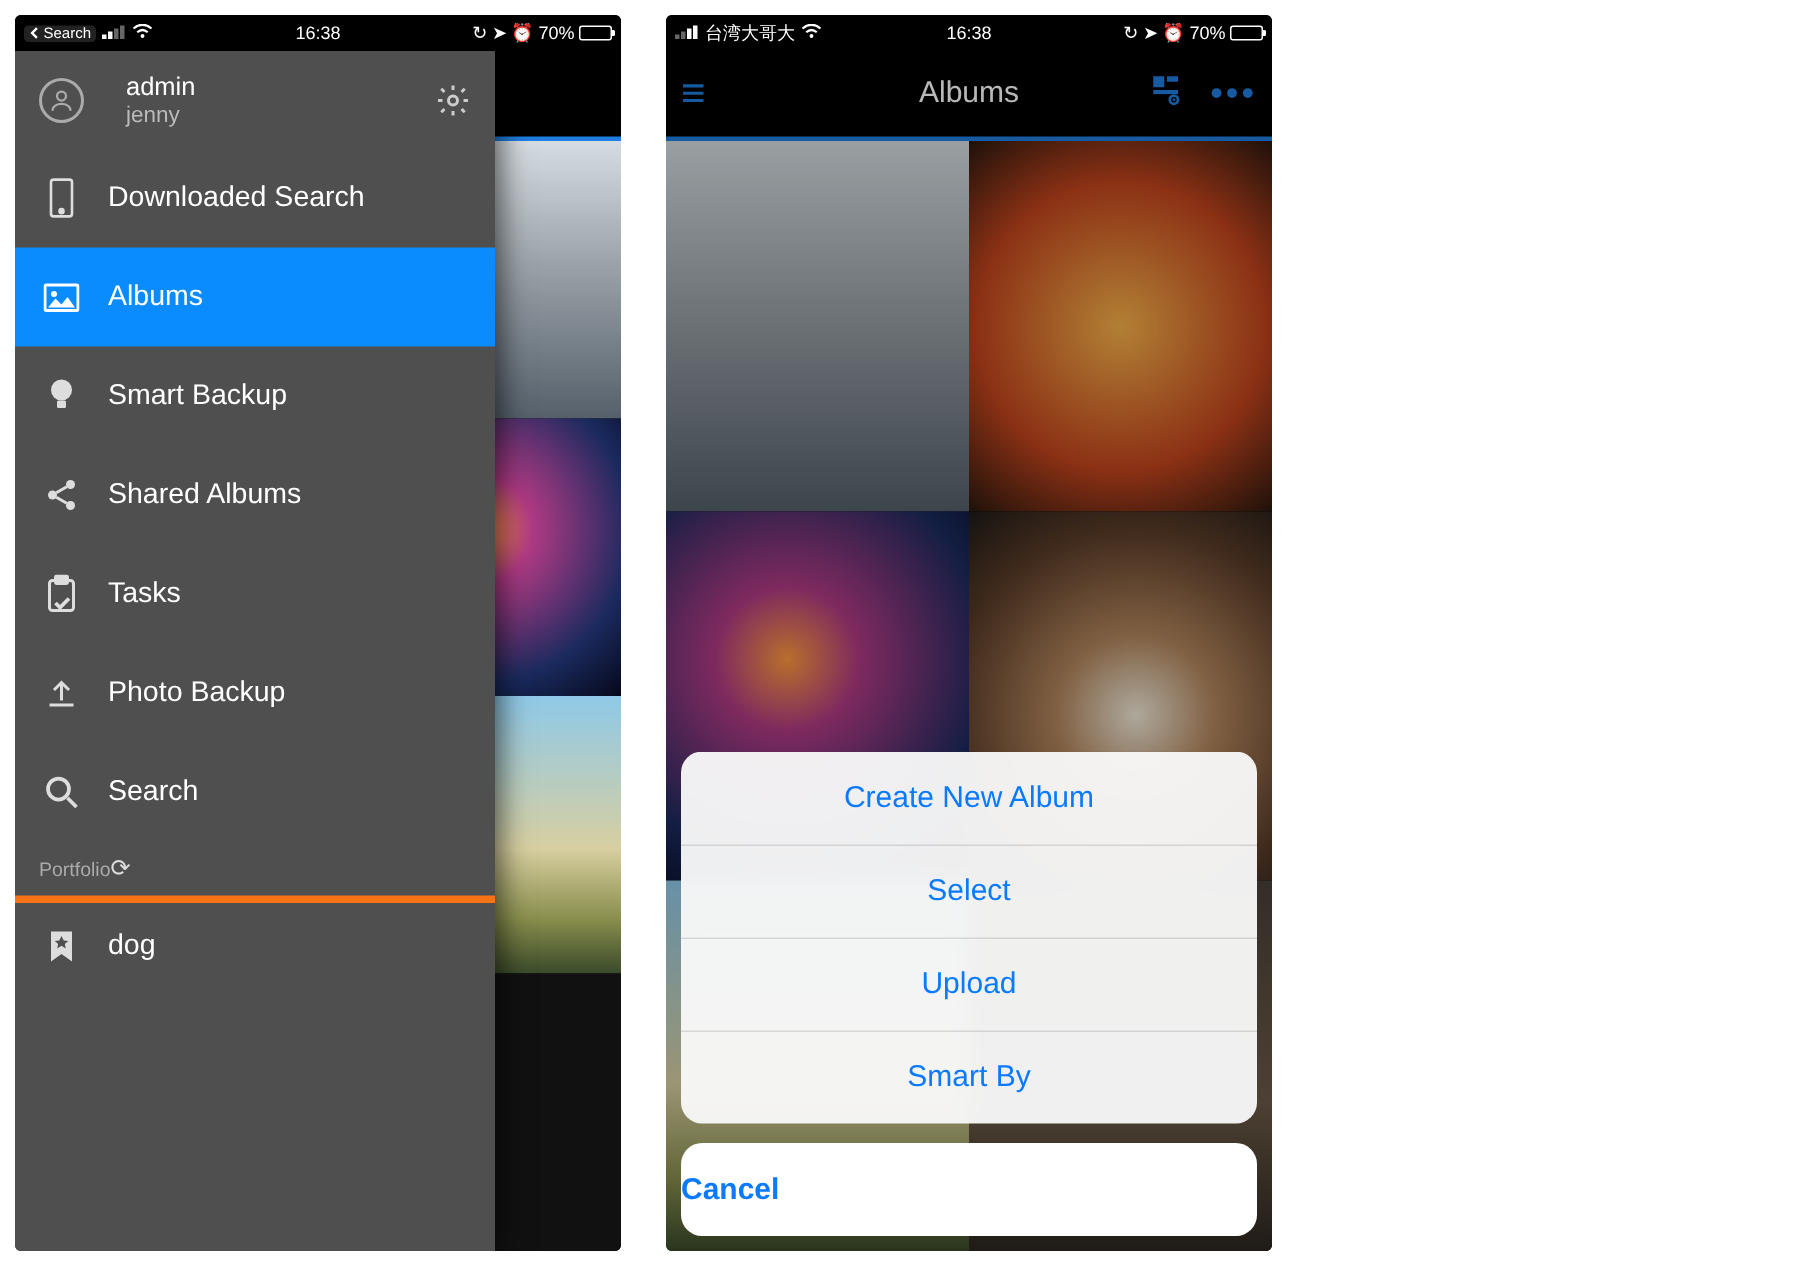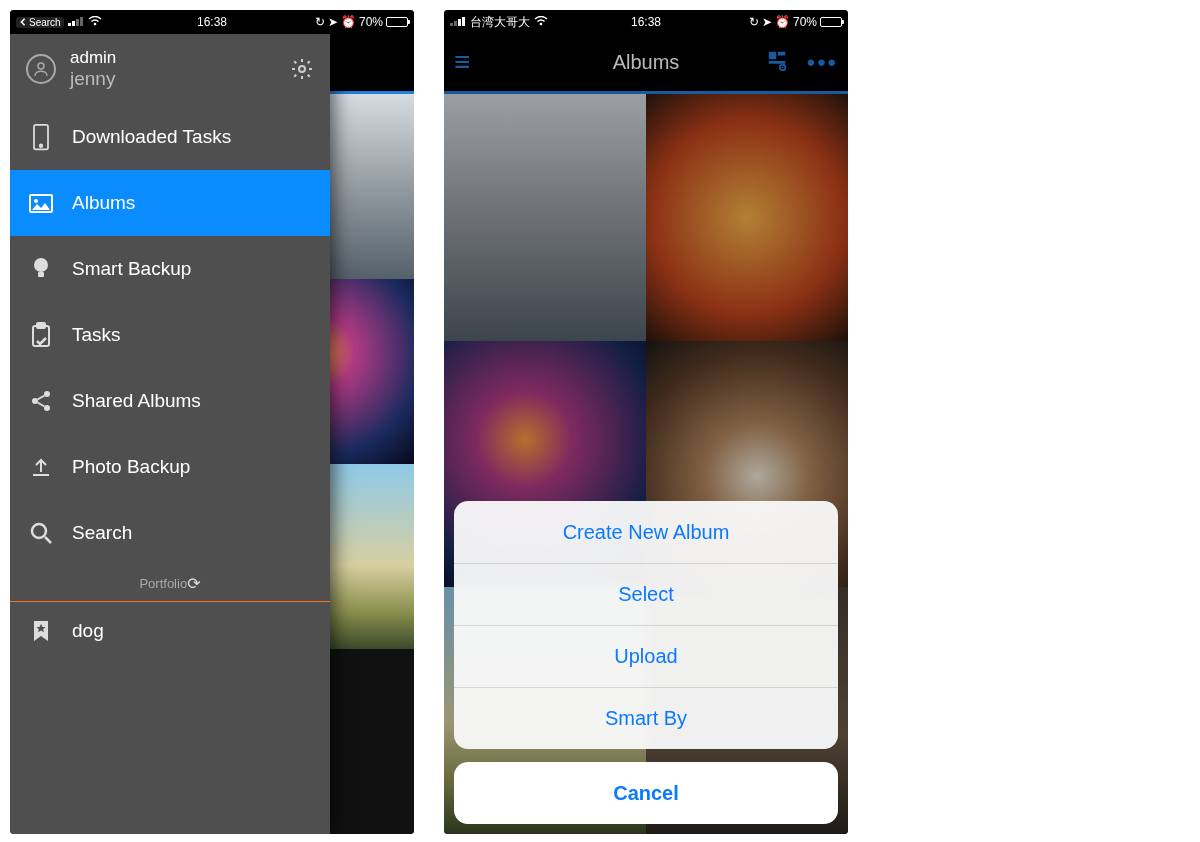--- a/index.html
+++ b/index.html
@@ -58,43 +58,43 @@
     flex: 1; background-size: cover; background-position: center;
   }
   .sidebar {
     position: absolute; left: 0; top: 0; bottom: 0; width: 320px;
     background: #4f4f4f; color: #fff;
     box-shadow: 4px 0 18px rgba(0,0,0,0.6);
     z-index: 10;
     display: flex; flex-direction: column;
   }
   .profile {
-    display: flex; align-items: center; padding: 14px 16px; gap: 14px;
+    display: flex; align-items: center; padding: 14px 16px; gap: 28px;
   }
   .avatar-circ {
     width: 30px; height: 30px; border: 2px solid #aaa; border-radius: 50%;
     display:flex; align-items:center; justify-content:center;
   }
   .avatar-circ svg { width:18px; height:18px; }
   .profile-names { flex:1; }
   .profile-names .p-main { font-size: 17px; color:#fff; }
-  .profile-names .p-sub  { font-size: 19px; color:#bbb; }
+  .profile-names .p-sub  { font-size: 15px; color:#bbb; }
   .gear { width:24px; height:24px; color:#ccc; }
   .nav-item {
     display:flex; align-items:center; gap:18px;
     padding: 0 18px; height: 66px;
     font-size: 19px; font-weight:500; color:#fff;
   }
   .nav-item.active { background:#0a8cff; }
   .nav-icon { width:26px; display:flex; justify-content:center; color:#ddd; }
   .nav-item.active .nav-icon { color:#fff; }
   .section-header {
-    display:flex; align-items:center; justify-content:center;
+    display:flex; align-items:center; justify-content:flex-start;
     padding: 8px 16px 8px 16px; font-size:13px; color:#aaa;
-    border-bottom:1px solid #f97316;
+    border-bottom:5px solid #f97316;
   }
   .section-header .refresh { color:#ddd; font-size:16px; }
   
   .phone2-body { position:relative; height:calc(100% - 24px); }
   .topbar2 {
     height:60px; background:#000; color:#fff;
     display:flex; align-items:center; padding:0 10px;
     border-bottom:3px solid #1f7ee0; position:relative;
   }
   .topbar2 .title { position:absolute; left:0; right:0; text-align:center; font-size:20px; }
@@ -116,21 +116,21 @@
     background:rgba(248,248,248,0.96); border-radius:14px; overflow:hidden;
     backdrop-filter: blur(6px);
   }
   .sheet-btn {
     height:62px; display:flex; align-items:center; justify-content:center;
     font-size:20px; color:#0a7aff; border-top:1px solid rgba(0,0,0,0.12);
   }
   .sheet-btn:first-child { border-top:none; }
   .cancel-btn {
     background:#fff; border-radius:14px; height:62px;
-    display:flex; align-items:center; justify-content:center;
+    display:flex; align-items:center; 
     font-size:20px; font-weight:600; color:#0a7aff;
   }
   
   .bg-street { background: linear-gradient(180deg,#d6dde2 0%, #9aa2a8 45%, #55606a 100%); }
   .bg-food1  { background: radial-gradient(circle at 50% 50%, #f7b24a, #c2441d 60%, #2a180e 100%); }
   .bg-night  { background: radial-gradient(circle at 40% 40%, #ff9a3d 0%, #b03a84 25%, #1a2a5e 70%, #06081a 100%); }
   .bg-bowl   { background: radial-gradient(circle at 55% 55%, #f1ead9 0%, #b3865d 30%, #5a3c28 70%, #1e1a17 100%); }
   .bg-park   { background: linear-gradient(180deg,#8fc9e8 0%, #d7cfa1 55%, #8a8f4d 80%, #3a4a2a 100%); }
   .bg-train  { background: linear-gradient(180deg,#494038 0%, #6a5a46 60%, #2c261f 100%); }
   .bg-dark   { background:#111; }
@@ -207,61 +207,61 @@
       </div>
 
       <div id="nav-list">
           <div class="nav-item">
             <span class="nav-icon">
               <svg width="22" height="28" viewBox="0 0 24 32" fill="none" stroke="currentColor" stroke-width="2">
                 <rect x="4" y="2" width="16" height="28" rx="2"></rect>
                 <circle cx="12" cy="26" r="1.5" fill="currentColor"></circle>
               </svg>
             </span>
-            <span>Downloaded Tasks</span>
+            <span>Downloaded Search</span>
           </div>
           <div class="nav-item active">
             <span class="nav-icon">
               <svg width="24" height="22" viewBox="0 0 24 22" fill="currentColor">
                 <rect x="1" y="3" width="22" height="17" rx="1" fill="none" stroke="currentColor" stroke-width="2"></rect>
                 <circle cx="7" cy="9" r="2"></circle>
                 <path d="M3 18l5-6 4 4 4-5 5 7z"></path>
               </svg>
             </span>
             <span>Albums</span>
           </div>
           <div class="nav-item">
             <span class="nav-icon">
               <svg width="22" height="26" viewBox="0 0 22 26" fill="currentColor">
                 <circle cx="11" cy="9" r="7"></circle>
                 <rect x="8" y="16" width="6" height="5" rx="1"></rect>
               </svg>
             </span>
             <span>Smart Backup</span>
-          </div>
-          <div class="nav-item">
-            <span class="nav-icon">
-              <svg width="22" height="26" viewBox="0 0 22 26" fill="none" stroke="currentColor" stroke-width="2">
-                <rect x="3" y="4" width="16" height="20" rx="2"></rect>
-                <rect x="7" y="1" width="8" height="5" rx="1" fill="currentColor"></rect>
-                <path d="M7 19l3 3 6-6" stroke-width="2.5"></path>
-              </svg>
-            </span>
-            <span>Tasks</span>
           </div>
           <div class="nav-item">
             <span class="nav-icon">
               <svg width="24" height="24" viewBox="0 0 24 24" fill="currentColor">
                 <circle cx="6" cy="12" r="3"></circle>
                 <circle cx="18" cy="5" r="3"></circle>
                 <circle cx="18" cy="19" r="3"></circle>
                 <path d="M8.5 10.5L15.5 6.5M8.5 13.5L15.5 17.5" stroke="currentColor" stroke-width="2"></path>
               </svg>
             </span>
             <span>Shared Albums</span>
+          </div>
+          <div class="nav-item">
+            <span class="nav-icon">
+              <svg width="22" height="26" viewBox="0 0 22 26" fill="none" stroke="currentColor" stroke-width="2">
+                <rect x="3" y="4" width="16" height="20" rx="2"></rect>
+                <rect x="7" y="1" width="8" height="5" rx="1" fill="currentColor"></rect>
+                <path d="M7 19l3 3 6-6" stroke-width="2.5"></path>
+              </svg>
+            </span>
+            <span>Tasks</span>
           </div>
           <div class="nav-item">
             <span class="nav-icon">
               <svg width="24" height="24" viewBox="0 0 24 24" fill="none" stroke="currentColor" stroke-width="2">
                 <path d="M12 17V5M7 10l5-5 5 5M4 20h16"></path>
               </svg>
             </span>
             <span>Photo Backup</span>
           </div>
           <div class="nav-item">

